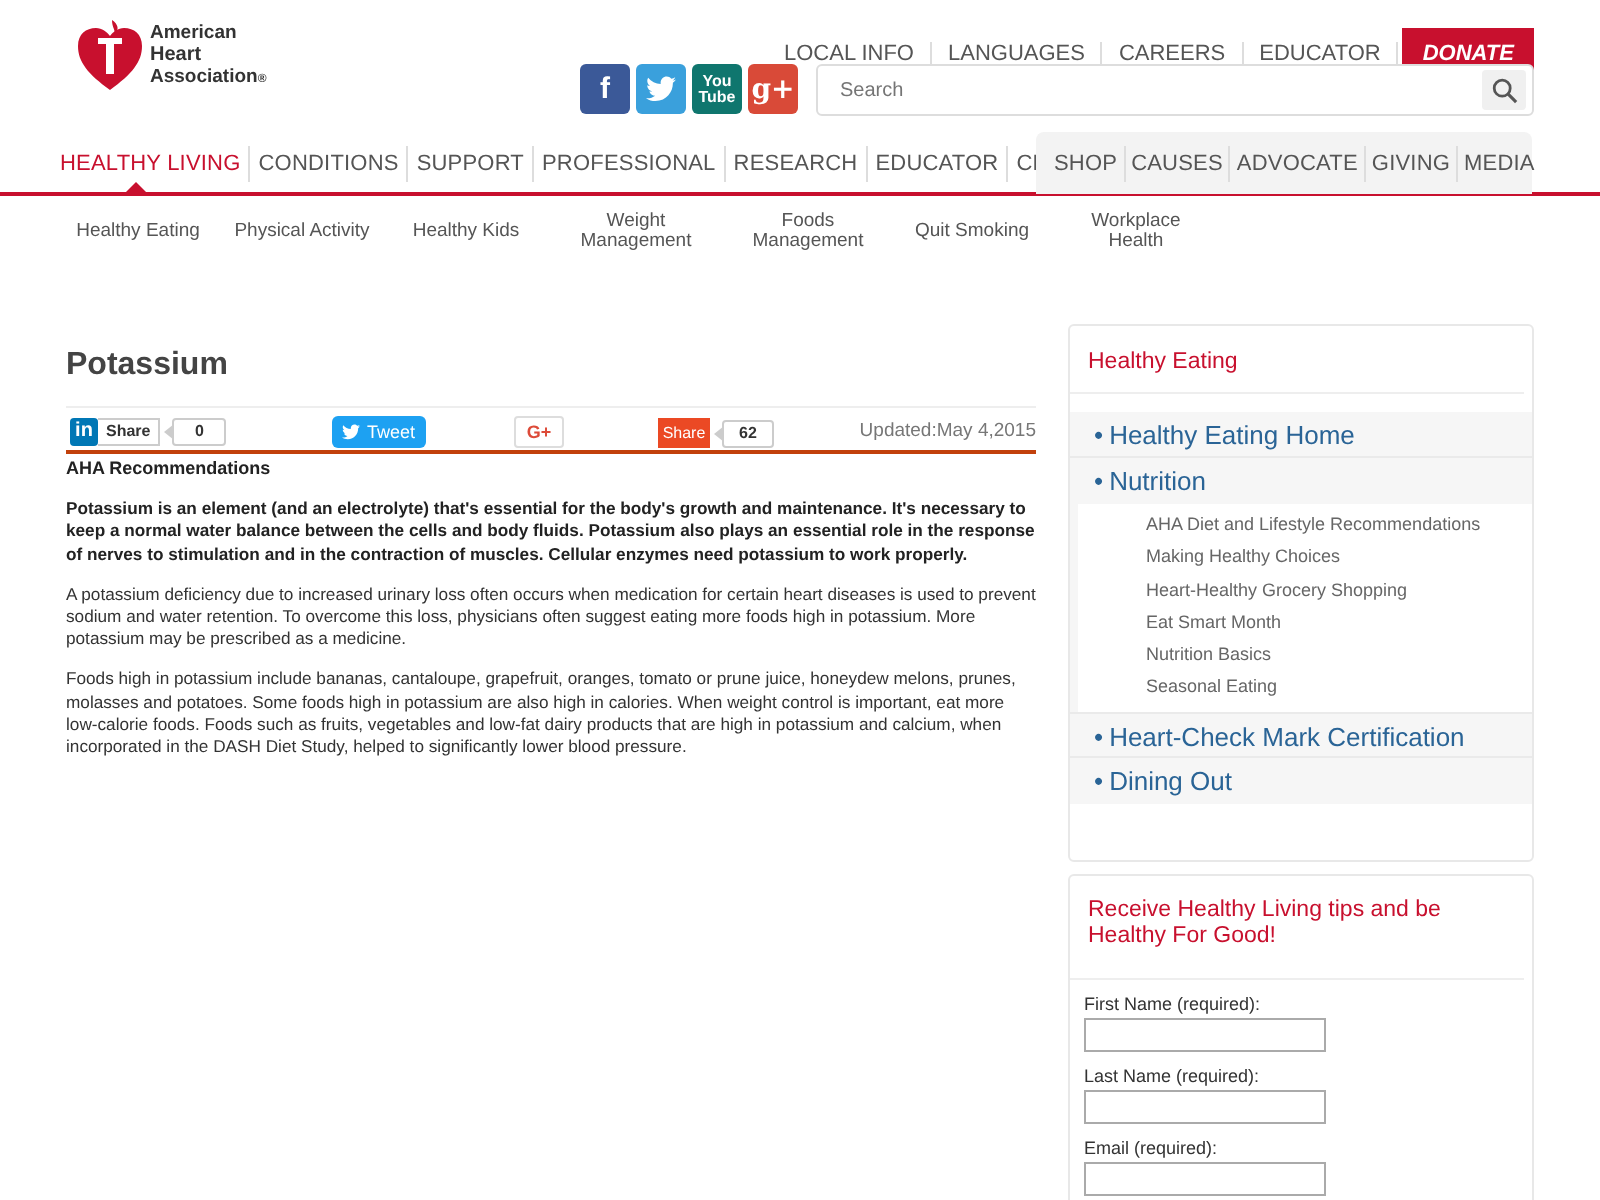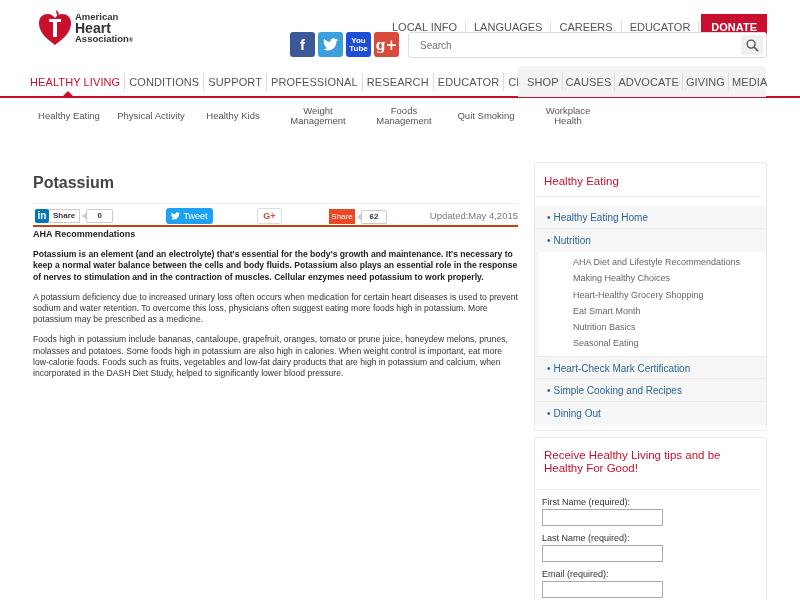--- a/index.html
+++ b/index.html
@@ -3,33 +3,33 @@
 <meta charset="utf-8">
 <style>
   * { box-sizing: border-box; margin: 0; padding: 0; }
   html, body { width: 800px; height: 600px; overflow: hidden; background: #fff; font-family: "Liberation Sans", sans-serif; color: #333; }
   a { color: inherit; text-decoration: none; }
 
   
   .logo { position: absolute; left: 38px; top: 8px; width: 100px; height: 40px; display: flex; align-items: center; }
   .logo svg { width: 34px; height: 38px; }
   .logo-text { margin-left: 3px; font-weight: bold; line-height: 10px; font-size: 9.5px; color: #333; }
-  .logo-text .big { font-size: 14px; line-height: 12px; }
+  .logo-text .big { font-size: 10px; line-height: 12px; }
   .logo-text .reg { font-size: 6px; }
 
   .utility { position: absolute; top: 14px; right: 33px; height: 26px; display: flex; align-items: center; }
   .util-link { font-size: 11px; color: #555; padding: 0 8px; border-right: 1px solid #ddd; line-height: 12px; }
   .util-link:last-of-type { border-right: none; }
-  .donate { background: #c8102e; color: #fff; font-weight: bold; font-size: 11px; padding: 0 10px; height: 26px; line-height: 26px; border-radius: 0 0 4px 4px; margin-left: 2px; }
+  .donate { background: #c8102e; color: #fff; font-weight: bold; font-size: 11px; padding: 0 10px; height: 26px; line-height: 26px; border-radius: 0 0 4px 4px; margin-left: 2px; font-style: italic; }
 
   .social { position: absolute; top: 32px; left: 290px; display: flex; gap: 3px; }
   .soc { width: 25px; height: 25px; border-radius: 3px; display: flex; align-items: center; justify-content: center; color: #fff; font-weight: bold; font-size: 15px; }
   .soc.fb { background: #3b5998; }
   .soc.tw { background: #3aa0dc; }
-  .soc.yt { background: #1d4ed8; font-size: 8px; line-height: 8px; text-align: center; }
+  .soc.yt { background: #0f766e; font-size: 8px; line-height: 8px; text-align: center; }
   .soc.gp { background: #d94a38; font-family: "DejaVu Serif", serif; font-size: 14px; }
 
   .search { position: absolute; top: 32px; left: 408px; width: 359px; height: 26px; border: 1px solid #ddd; border-radius: 3px; background: #fff; }
   .search input { border: none; outline: none; width: 320px; height: 24px; padding-left: 11px; font-size: 10px; color: #999; background: transparent; font-family: "Liberation Sans", sans-serif; }
   .search-btn { position: absolute; right: 3px; top: 2px; width: 22px; height: 20px; background: #f0f0f0; border-radius: 2px; display: flex; align-items: center; justify-content: center; }
 
   
   .mainnav { position: absolute; top: 66px; left: 0; width: 800px; height: 32px; border-bottom: 2px solid #c8102e; }
   .nav-left { position: absolute; left: 26px; top: 7px; display: flex; }
   .nav-item { font-size: 11px; color: #555; padding: 0 4px; border-right: 1px solid #ddd; line-height: 18px; letter-spacing: 0.1px; }
@@ -61,21 +61,21 @@
   .article { position: absolute; left: 33px; top: 229px; width: 486px; font-size: 8.6px; line-height: 11.2px; color: #333; }
   .article h3 { font-size: 9px; font-weight: bold; color: #222; margin-bottom: 9px; }
   .article p { margin-bottom: 9px; }
   .article p.bold { font-weight: bold; color: #222; }
 
   
   .side-box { position: absolute; left: 534px; width: 233px; border: 1px solid #e8e8e8; border-radius: 3px; background: #fff; }
   .box1 { top: 162px; height: 269px; }
   .box-title { color: #c8102e; font-size: 11.5px; padding: 12px 0 0 9px; height: 34px; border-bottom: 1px solid #eee; margin: 0 4px 0 0; }
   .side-list { margin-top: 9px; background: #f6f6f6; }
-  .side-link { font-size: 10px; color: #2a6496; padding: 0 0 0 12px; height: 23px; line-height: 23px; border-bottom: 1px solid #eaeaea; }
+  .side-link { font-size: 13px; color: #2a6496; padding: 0 0 0 12px; height: 23px; line-height: 23px; border-bottom: 1px solid #eaeaea; }
   .side-link .dot { margin-right: 3px; }
   .side-sublist { background: #fff; margin-left: 4px; padding: 2px 0 4px 0; }
   .side-sub { font-size: 9px; color: #666; padding-left: 34px; height: 16.3px; line-height: 16.3px; }
 
   .box2 { top: 437px; height: 170px; }
   .box2 .box-title { height: 52px; padding-top: 11px; line-height: 13px; font-size: 11.5px; padding-right: 10px; }
   .form-label { font-size: 9px; color: #333; padding-left: 7px; margin-top: 6px; }
   .form-input { display: block; margin-left: 7px; margin-top: 2px; width: 121px; height: 17px; border: 1px solid #aaa; background: #fff; font-family: "Liberation Sans", sans-serif; font-size: 9px; padding: 0 2px; outline: none; }
   .fg { margin-top: 7px; }
   .fg:first-of-type { margin-top: 10px; }
@@ -213,21 +213,20 @@
     <a class="side-link" style="display:block; border-bottom:none"><span class="dot">•</span><span>Nutrition</span></a>
     <div class="side-sublist">
       <a class="side-sub" style="display:block">AHA Diet and Lifestyle Recommendations</a>
       <a class="side-sub" style="display:block">Making Healthy Choices</a>
       <a class="side-sub" style="display:block">Heart-Healthy Grocery Shopping</a>
       <a class="side-sub" style="display:block">Eat Smart Month</a>
       <a class="side-sub" style="display:block">Nutrition Basics</a>
       <a class="side-sub" style="display:block">Seasonal Eating</a>
     </div>
     <a class="side-link" style="display:block; border-top:1px solid #eaeaea"><span class="dot">•</span><span>Heart-Check Mark Certification</span></a>
-    <a class="side-link" style="display:block"><span class="dot">•</span><span>Simple Cooking and Recipes</span></a>
     <a class="side-link" style="display:block; border-bottom:none"><span class="dot">•</span><span>Dining Out</span></a>
   </div>
 </div>
 
 <div class="side-box box2">
   <div class="box-title">Receive Healthy Living tips and be Healthy For Good!</div>
   <div class="fg">
     <div class="form-label">First Name (required):</div>
     <input class="form-input" type="text" value="" style="">
   </div>

